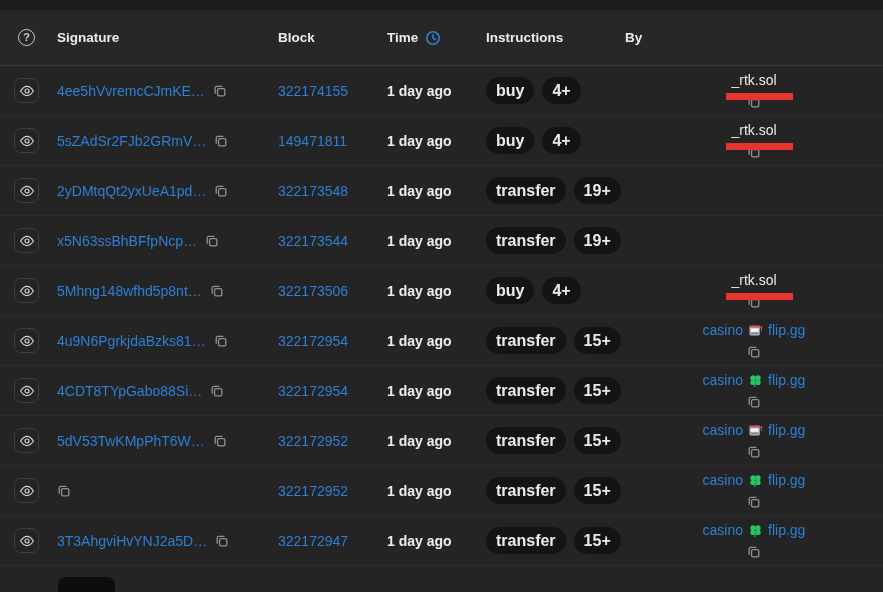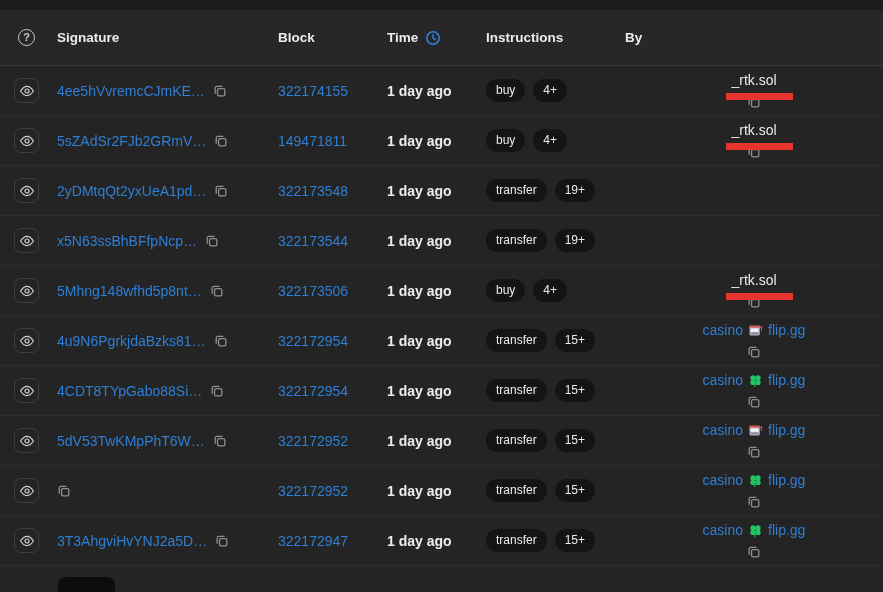--- a/index.html
+++ b/index.html
@@ -69,21 +69,21 @@
   .copy-btn {
     display: inline-flex; align-items: center;
     background: none; border: none; padding: 0; cursor: pointer;
     color: #8f8f8f;
   }
   .time-text { color: var(--text); font-weight: 700; }
   .cell-instr { display: flex; align-items: center; gap: 8px; }
   .badge {
     background: var(--badge-bg);
     color: var(--text);
-    font-size: 12px; font-weight: 400;
+    font-size: 16px; font-weight: 700;
     padding: 4px 10px;
     border-radius: 20px;
     line-height: 1.2;
     white-space: nowrap;
   }
   .cell-by { display: flex; align-items: center; gap: 7px; flex-direction: column; }
   .by-name { position: relative; display: inline-flex; align-items: center; gap: 5px; }
   .by-plain { color: var(--text); }
   .red-marker {
     position: absolute; left: -5px; top: 21px;

